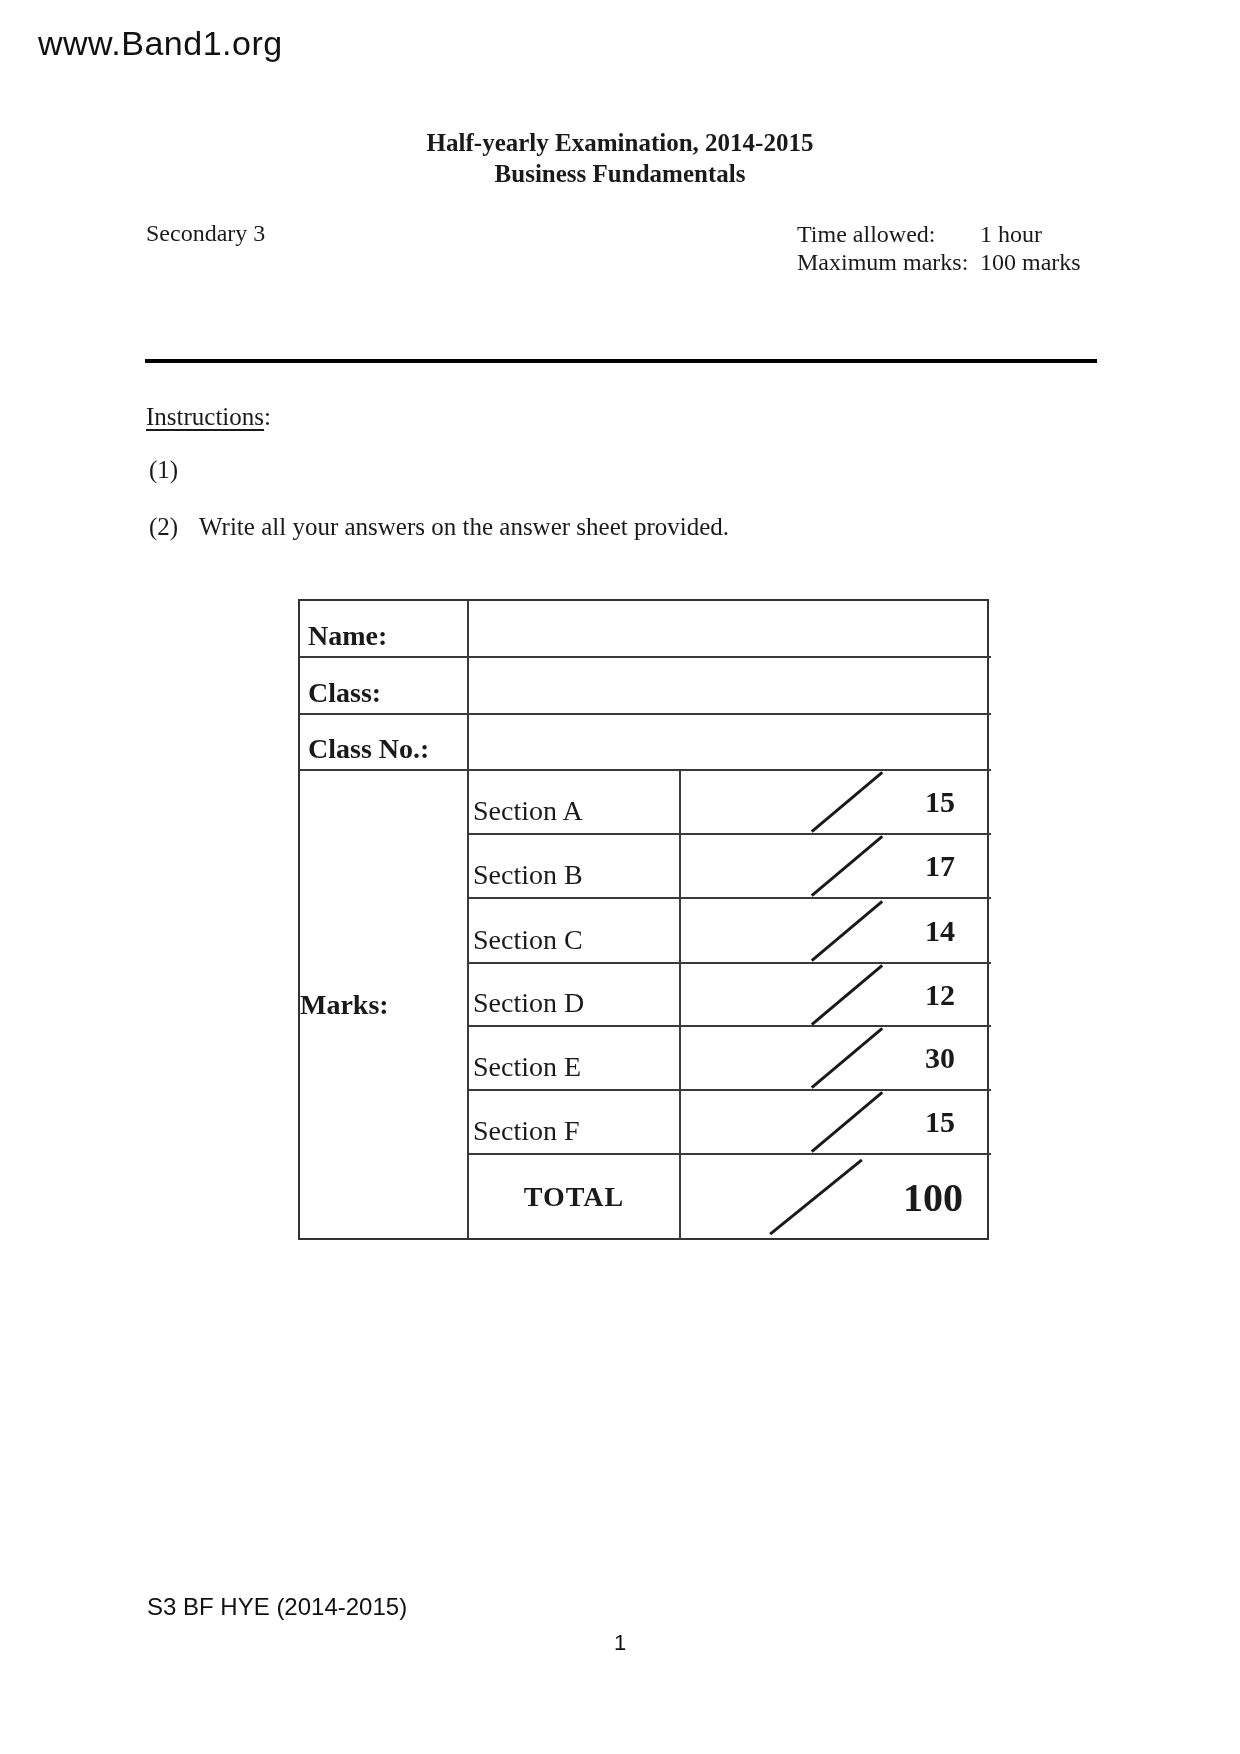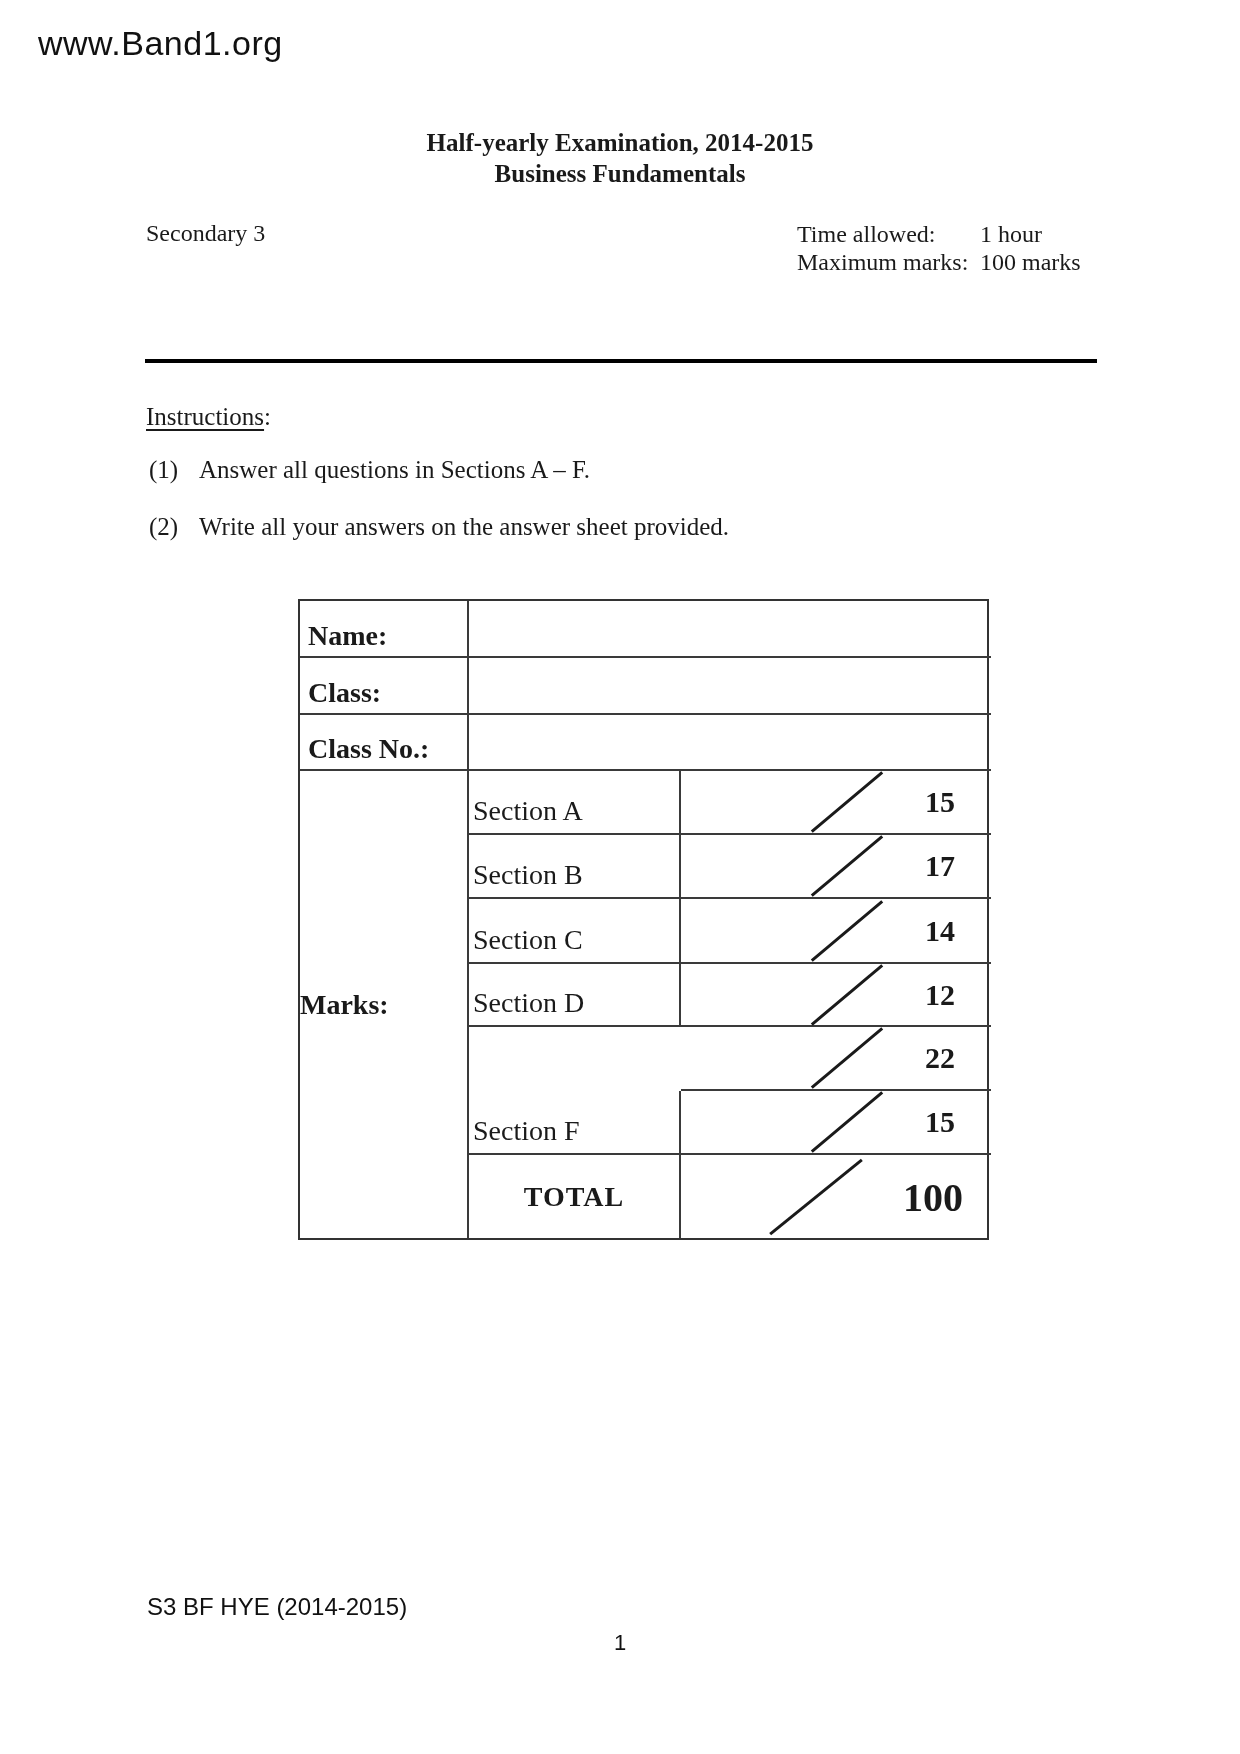--- a/index.html
+++ b/index.html
@@ -118,21 +118,20 @@
       </div>
     </div>
   </div>
 
   <div class="rule"></div>
 
   <div class="instructions-heading"><span class="u">Instructions</span><span>:</span></div>
 
   <div class="instr-item instr-item-1">
     <span class="num">(1)</span>
-    <span>Answer all questions in Sections A – F.</span>
   </div>
   <div class="instr-item instr-item-2">
     <span class="num">(2)</span>
     <span>Write all your answers on the answer sheet provided.</span>
   </div>
 
   <div class="marks-table">
 
     <div class="cell lbl" style="grid-row:1;grid-column:1;">Name:</div>
     <div class="cell no-r span-val" style="grid-row:1;"></div>
@@ -162,23 +161,24 @@
       <div class="slash"></div>
       <span class="mark-num">14</span>
     </div>
 
     <div class="cell section-cell" style="grid-row:7;grid-column:2;">Section D</div>
     <div class="cell no-r slash-cell" style="grid-row:7;grid-column:3;">
       <div class="slash"></div>
       <span class="mark-num">12</span>
     </div>
 
+    <div class="cell section-cell" style="grid-row:8;grid-column:2;">Section E</div>
     <div class="cell no-r slash-cell" style="grid-row:8;grid-column:3;">
       <div class="slash"></div>
-      <span class="mark-num">22</span>
+      <span class="mark-num">30</span>
     </div>
 
     <div class="cell section-cell" style="grid-row:9;grid-column:2;">Section F</div>
     <div class="cell no-r slash-cell" style="grid-row:9;grid-column:3;">
       <div class="slash"></div>
       <span class="mark-num">15</span>
     </div>
 
     <div class="cell no-b total-lbl" style="grid-row:10;grid-column:2;">TOTAL</div>
     <div class="cell no-r no-b slash-cell" style="grid-row:10;grid-column:3;">

